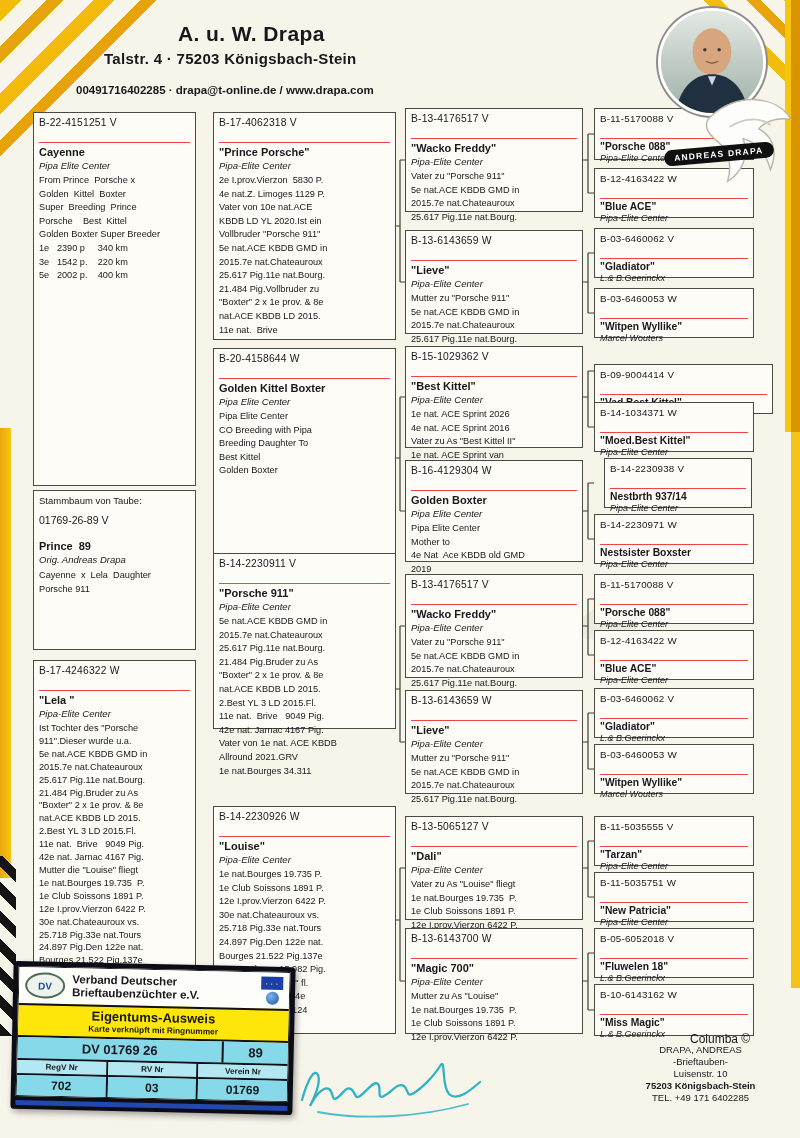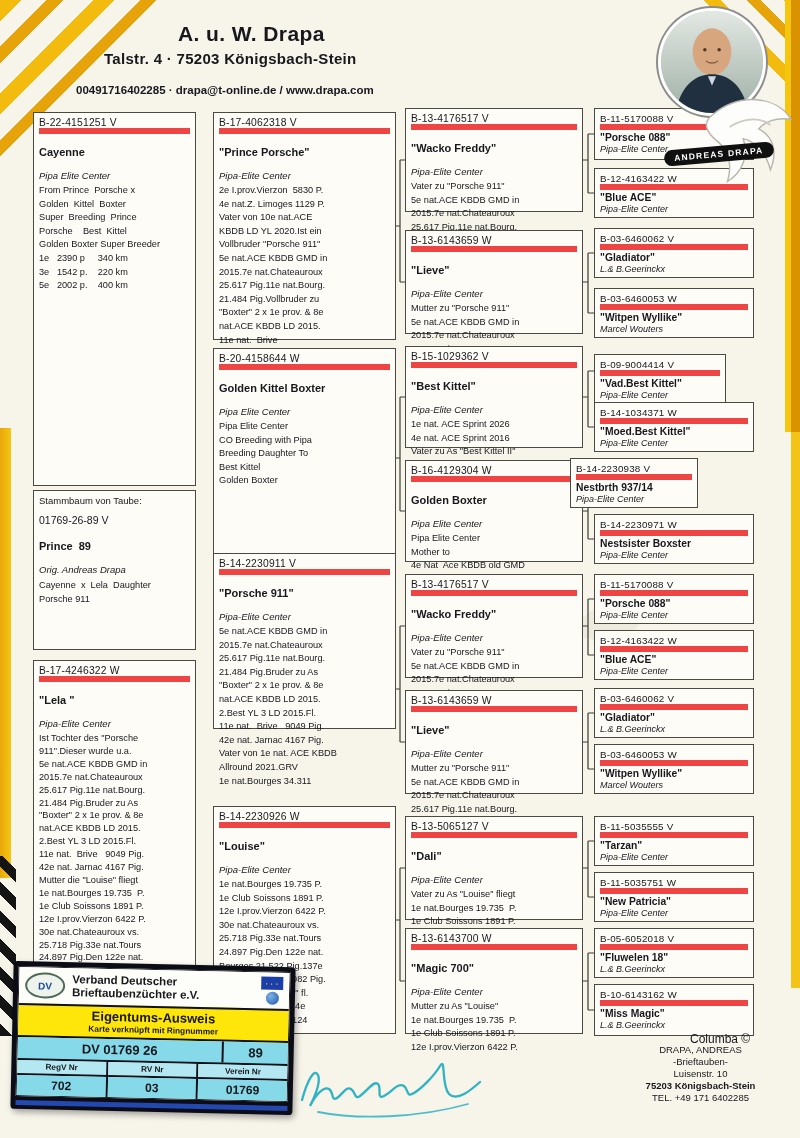--- a/index.html
+++ b/index.html
@@ -35,22 +35,22 @@
   .dove{position:absolute;left:700px;top:88px;width:98px;height:112px;z-index:4}
 
   
   .wm{position:absolute;z-index:1;opacity:.65}
 
   
   .connectors{position:absolute;left:0;top:0;width:800px;height:1138px;z-index:1}
 
   
   .pbox{position:absolute;background:#fdfcf7;border:1px solid #4a4a42;padding:4px 5px;z-index:2}
-  .ring{font-size:10.3px;border-bottom:6px solid #ef4444;padding-bottom:0;margin-bottom:3px;letter-spacing:.2px}
-  .name{font-size:11px;font-weight:bold;margin:12px 0;white-space:pre-wrap}
+  .ring{font-size:10.3px;border-bottom:1px solid #ef4444;padding-bottom:14px;margin-bottom:3px;letter-spacing:.2px}
+  .name{font-size:11px;font-weight:bold;margin:2px 0;white-space:pre-wrap}
   .strain{font-size:9.5px;font-style:italic;margin-bottom:3px}
   .body{font-size:9.2px;line-height:13.6px;white-space:pre-wrap}
   .dense .body{line-height:12.9px}
   .gg .ring{font-size:9.8px;margin-bottom:2px}
   .gg .name{font-size:10.3px;margin:1px 0}
   .gg .strain{font-size:9px;margin-bottom:0}
   .sb-label{font-size:9.5px;margin-bottom:8px}
   .sb-ring{font-size:10.5px;margin-bottom:14px}
   .sb-orig{font-size:9.5px;font-style:italic;margin:2px 0 4px}
 
@@ -351,31 +351,31 @@
 <div class="pbox gg" style="left:594px;top:228px;width:160px;height:50px">
   <div class="ring">B-03-6460062 V</div>
   <div class="name">"Gladiator"</div>
   <div class="strain">L.&amp; B.Geerinckx</div>
 </div>
 <div class="pbox gg" style="left:594px;top:288px;width:160px;height:50px">
   <div class="ring">B-03-6460053 W</div>
   <div class="name">"Witpen Wyllike"</div>
   <div class="strain">Marcel Wouters</div>
 </div>
-<div class="pbox gg" style="left:594px;top:354px;width:132px;height:50px">
+<div class="pbox gg" style="left:594px;top:364px;width:179px;height:50px">
   <div class="ring">B-09-9004414 V</div>
   <div class="name">"Vad.Best Kittel"</div>
   <div class="strain">Pipa-Elite Center</div>
 </div>
 <div class="pbox gg" style="left:594px;top:402px;width:160px;height:50px">
   <div class="ring">B-14-1034371 W</div>
   <div class="name">"Moed.Best Kittel"</div>
   <div class="strain">Pipa-Elite Center</div>
 </div>
-<div class="pbox gg" style="left:570px;top:458px;width:128px;height:50px">
+<div class="pbox gg" style="left:604px;top:458px;width:148px;height:50px">
   <div class="ring">B-14-2230938 V</div>
   <div class="name">Nestbrth 937/14</div>
   <div class="strain">Pipa-Elite Center</div>
 </div>
 <div class="pbox gg" style="left:594px;top:514px;width:160px;height:50px">
   <div class="ring">B-14-2230971 W</div>
   <div class="name">Nestsister Boxster</div>
   <div class="strain">Pipa-Elite Center</div>
 </div>
 <div class="pbox gg" style="left:594px;top:574px;width:160px;height:50px">

